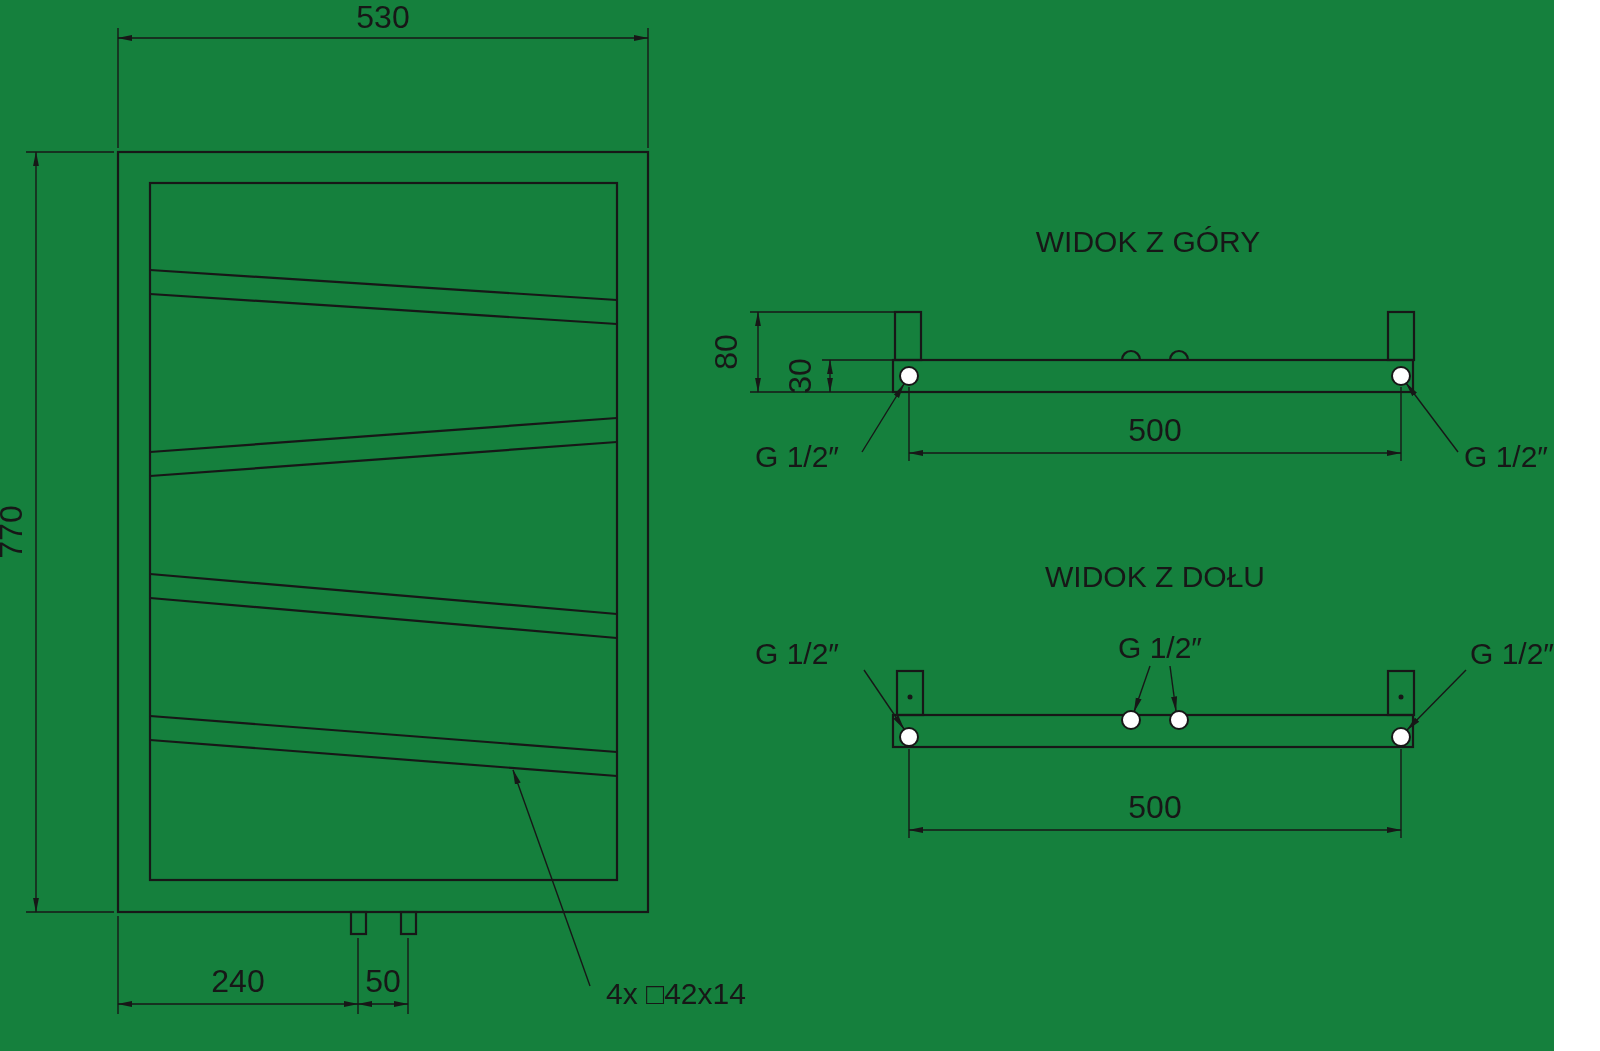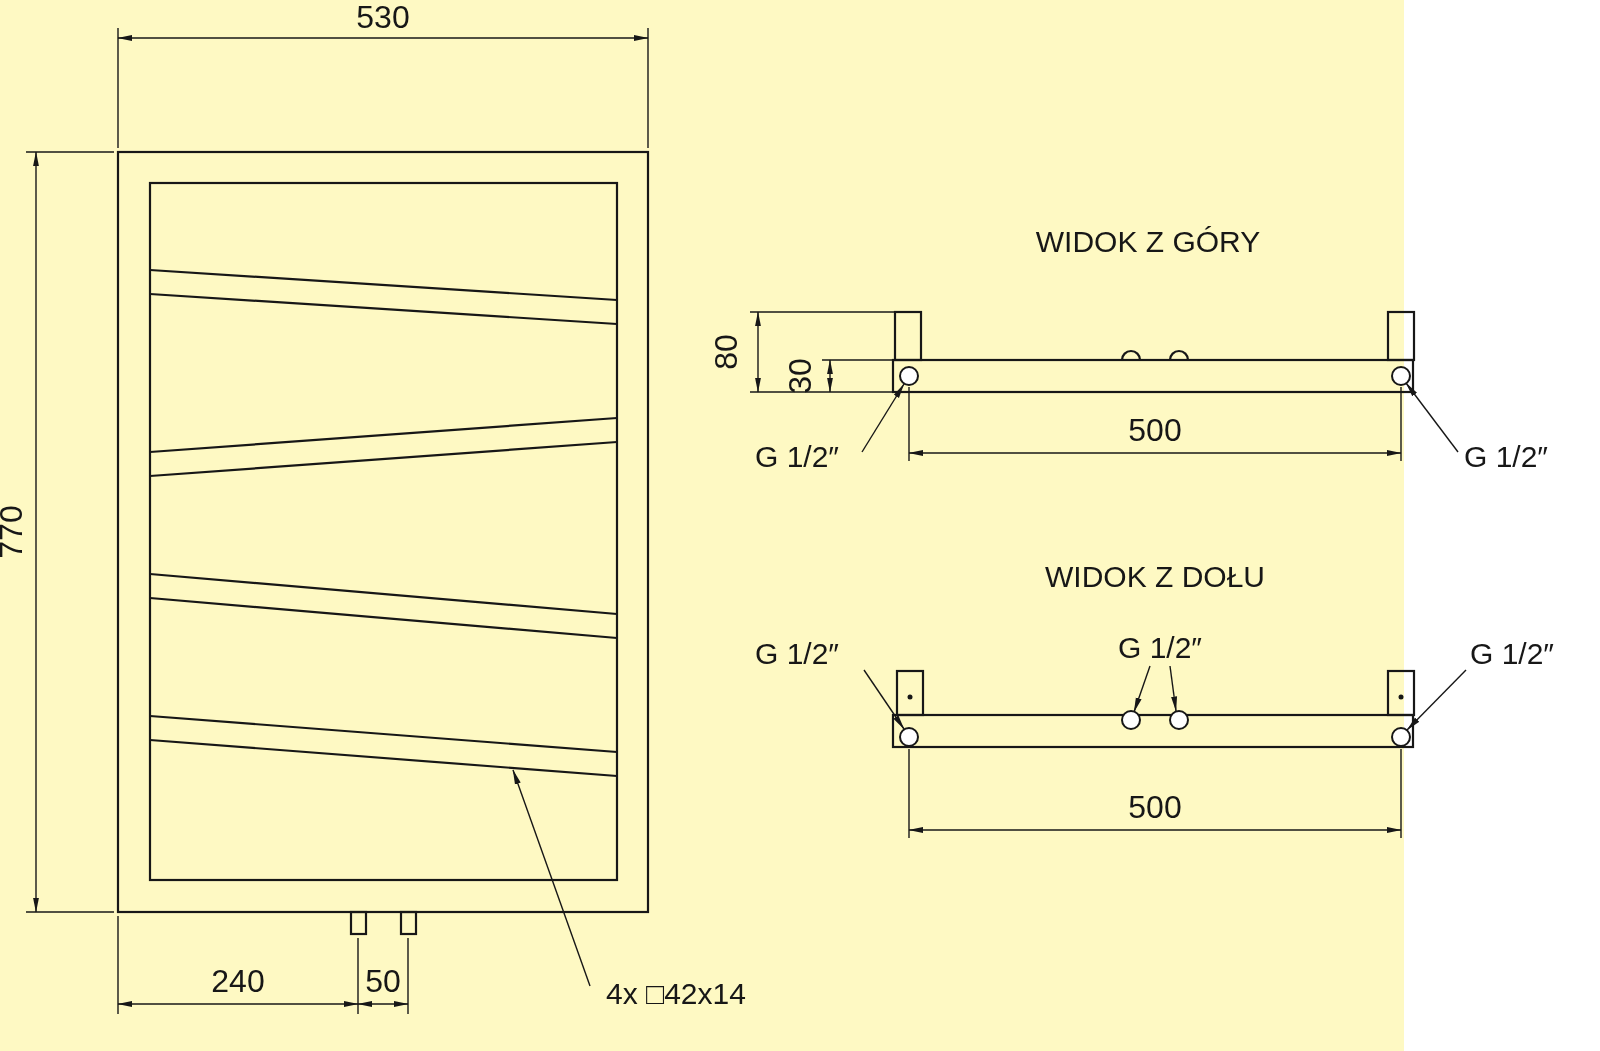--- a/index.html
+++ b/index.html
@@ -1,21 +1,21 @@
 <!DOCTYPE html>
 <html><head>
 <meta charset="utf-8">
 <style>
   * { margin:0; padding:0; box-sizing:border-box; }
   html,body { background:#ffffff; }
   body {
     width:1600px; height:1051px; overflow:hidden;
     font-family:"Liberation Sans", sans-serif;
   }
-  .canvas { position:relative; width:1404px; height:1051px; background:#fef9c3; }
+  .canvas { position:relative; width:1554px; height:1051px; background:#15803d; }
   svg { display:block; }
   svg text { fill:#171717; font-family:"Liberation Sans", sans-serif; }
   .obj  { stroke:#171717; stroke-width:2.2; fill:none; }
   .thin { stroke:#171717; stroke-width:1.4; fill:none; }
   .hole { fill:#ffffff; stroke:#171717; stroke-width:2; }
   .dot  { fill:#171717; stroke:none; }
   .dimtext { font-size:32px; }
   .title   { font-size:30px; }
   .label   { font-size:30px; }
 </style>

